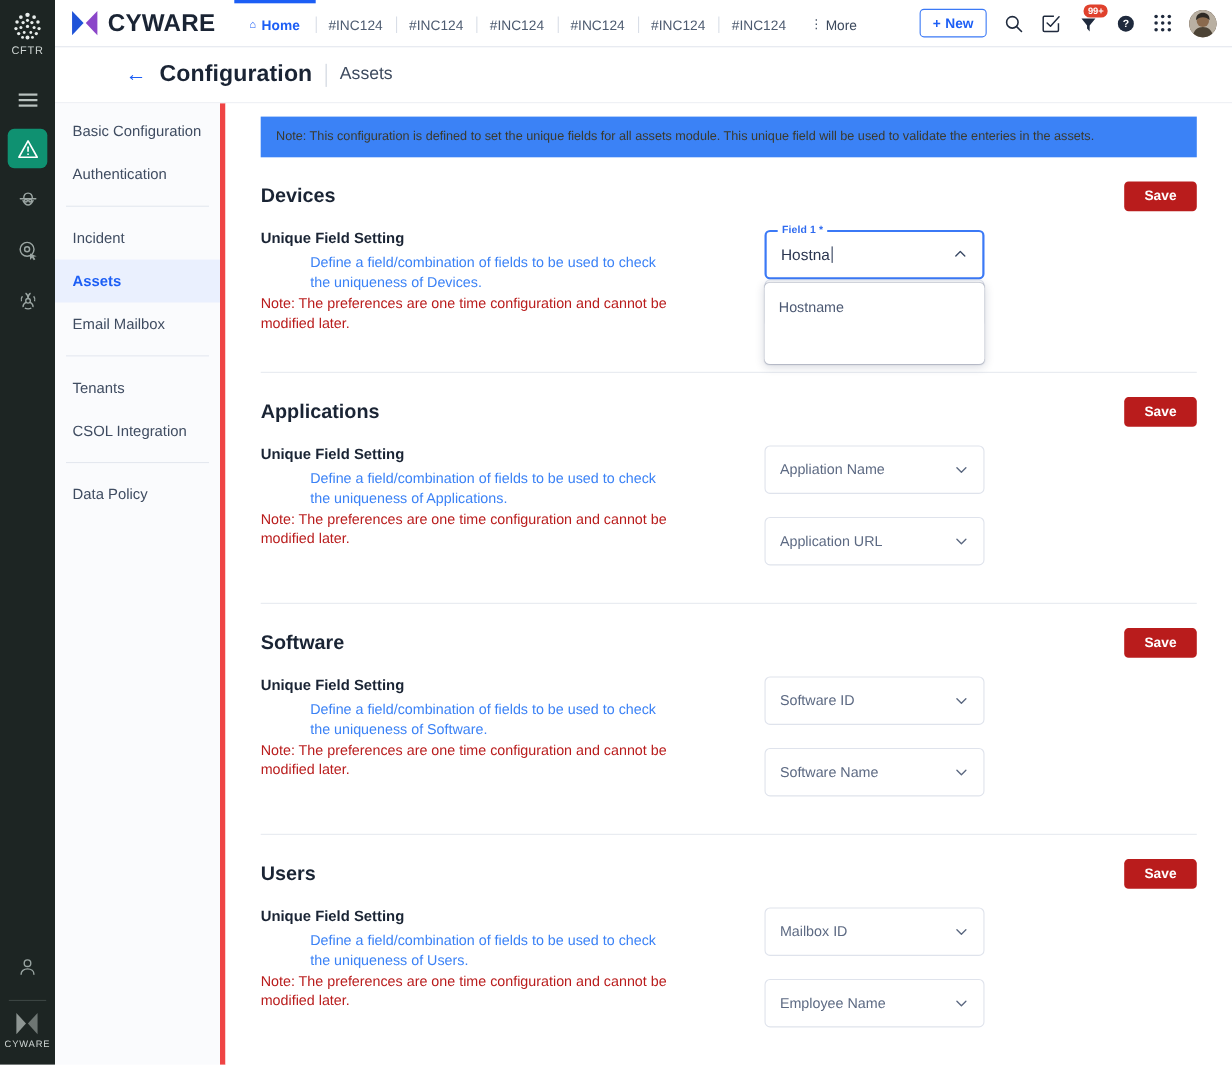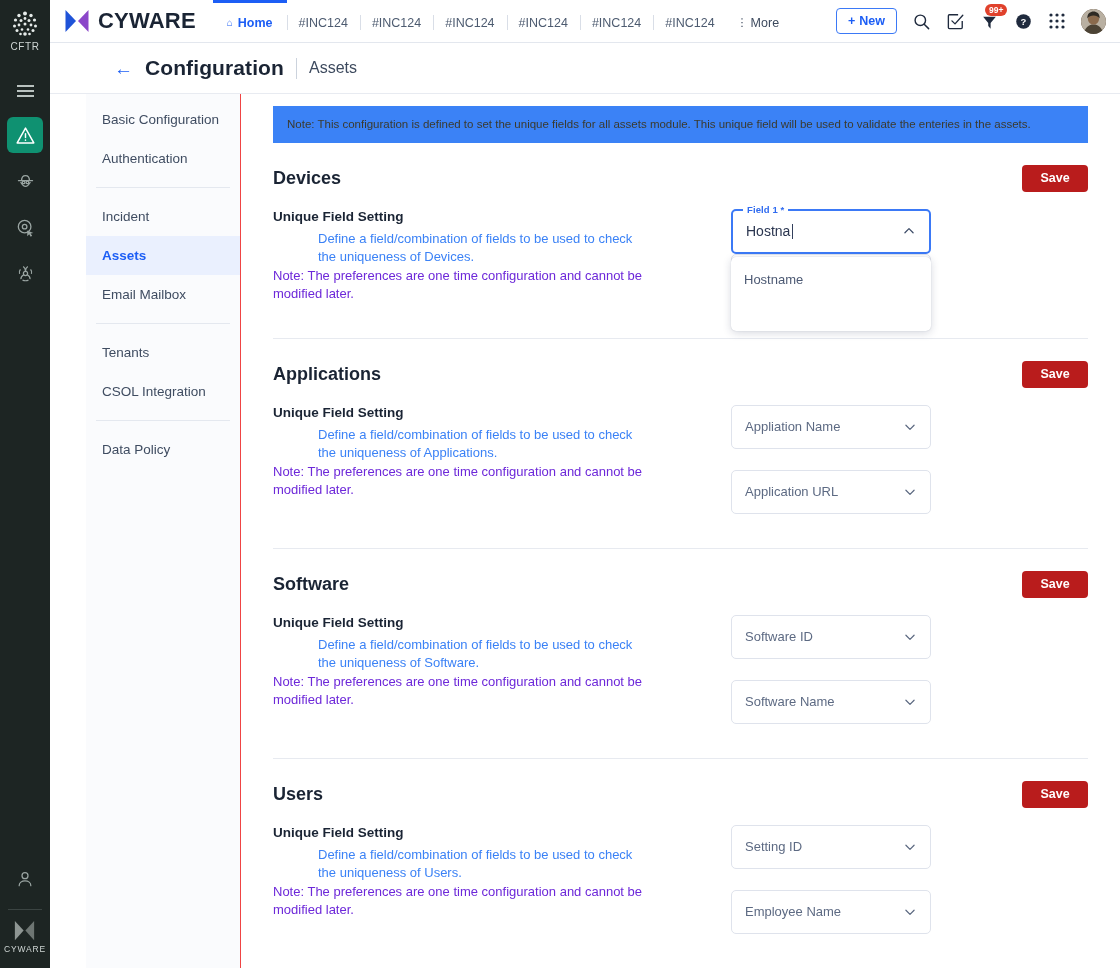--- a/index.html
+++ b/index.html
@@ -102,21 +102,21 @@
   .page-title { font-size:21px; font-weight:700; color:#1a2434; letter-spacing:.1px;}
   .page-sep { width:1px; height:21px; background:#ccd3dd; }
   .page-sub { font-size:16px; color:#3d4a5e; }
 
   
   .body { flex:1 1 auto; display:flex; min-height:0; border-top:1px solid #e8ebf1; }
 
   
   .nav {
     width: 155px; flex:0 0 155px; background:#fafbfd;
-    border-right:1px solid #ef4444; padding-top: 6px; margin-left: 36px;
+    border-right:5px solid #ef4444; padding-top: 6px;
   }
   .nav-item {
     height: 39px; display:flex; align-items:center;
     padding: 0 16px; font-size:13.5px; color:#3f4c61; margin: 0 0;
   }
   .nav-item.active { background:#eaf0fe; color:#1c5ef5; font-weight:700; }
   .nav-sep { height:1px; background:#e4e8ef; margin: 9px 10px; }
 
   
   .content {
@@ -132,21 +132,21 @@
   .sec-title { font-size:18px; font-weight:700; color:#1a2434; }
   .save-btn {
     background:#b91c1c; color:#fff; border:none; border-radius:4px;
     width: 66px; height: 27px; font-size:12.5px; font-weight:700;
     display:flex; align-items:center; justify-content:center;
   }
   .sec-body { display:flex; gap:88px; padding-top: 17px; padding-bottom: 12px; }
   .sec-left { width: 370px; flex: 0 0 370px; }
   .ufs-title { font-size:13.5px; font-weight:700; color:#1a2434; margin-bottom: 6px; }
   .ufs-desc { font-size:13px; color:#3b82f6; line-height:1.42;margin-left:45px; }
-  .ufs-note { font-size:13px; color:#6d28d9; line-height:1.42; }
+  .ufs-note { font-size:13px; color:#b91c1c; line-height:1.42; }
 
   .sec-right { width: 200px; flex: 0 0 200px; position:relative; }
   .fld {
     height: 44px; border:1px solid #dfe3ec; border-radius:5px;
     display:flex; align-items:center; padding: 0 13px;
     font-size:13px; color:#5d6a83; background:#fff; position:relative;
   }
   .fld + .fld { margin-top: 21px; }
   .chev { margin-left:auto; color:#5b6880; }
 
@@ -512,21 +512,21 @@
             <div class="save-btn">Save</div>
           </div>
           <div class="sec-body">
             <div class="sec-left">
               <div class="ufs-title">Unique Field Setting</div>
               <div class="ufs-desc">Define a field/combination of fields to be used to check the uniqueness of Users.</div>
               <div class="ufs-note">Note: The preferences are one time configuration and cannot be modified later.</div>
             </div>
             <div class="sec-right">
               <div class="fld">
-                <span>Setting ID</span>
+                <span>Mailbox ID</span>
                 <span class="chev">
                   <svg width="14" height="14" viewBox="0 0 24 24" fill="none" stroke="currentColor" stroke-width="2.1" stroke-linecap="round" stroke-linejoin="round">
                       <path d="M5 9 L12 16 L19 9"></path>
                     </svg>
                 </span>
               </div>
               <div class="fld">
                 <span>Employee Name</span>
                 <span class="chev">
                   <svg width="14" height="14" viewBox="0 0 24 24" fill="none" stroke="currentColor" stroke-width="2.1" stroke-linecap="round" stroke-linejoin="round">

